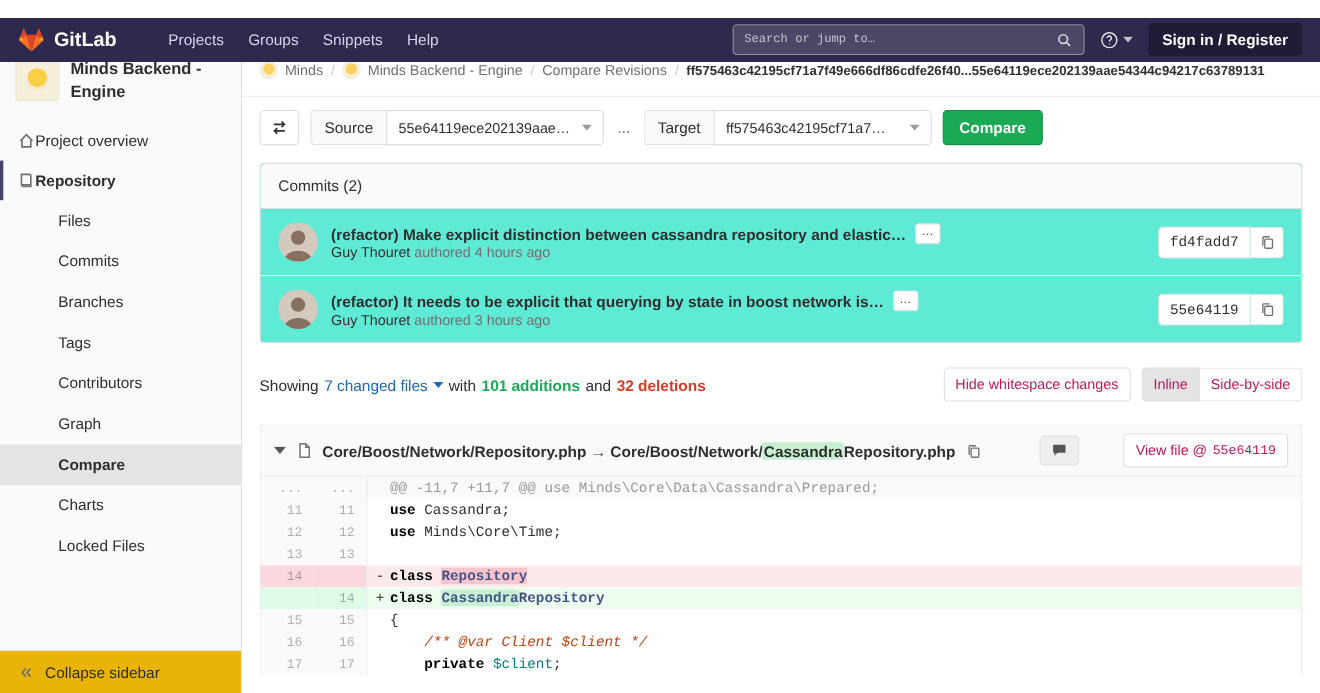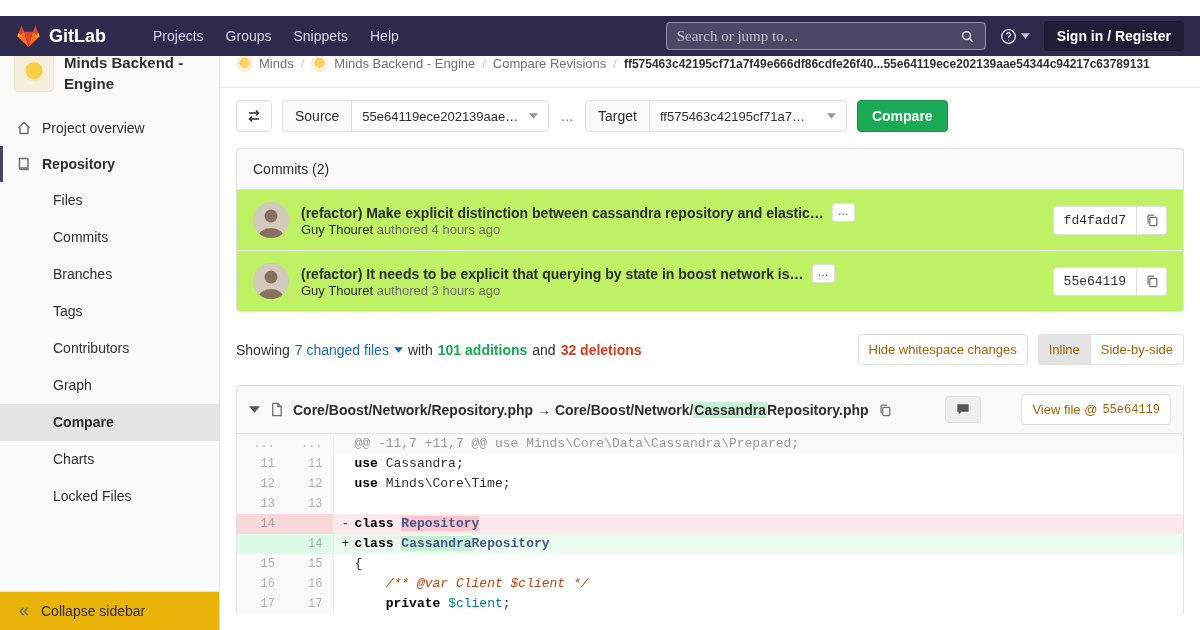--- a/index.html
+++ b/index.html
@@ -14,38 +14,38 @@
   .navbar { position: fixed; top: 16px; left: 0; width: 1200px; height: 40px;
     background: #2e2a4e; display: flex; align-items: center; padding: 0 16px; z-index: 20; }
   .brand { display: flex; align-items: center; gap: 8px; cursor: pointer; }
   .brand-text { color: #fff; font-size: 18px; font-weight: 700; }
   .nav-menu { display: flex; margin-left: 36px; }
   .nav-menu a { color: #d8d3ea; font-size: 14px; padding: 0 11px; line-height: 40px; cursor: pointer; }
   .nav-right { margin-left: auto; display: flex; align-items: center; gap: 14px; }
   .search-box { width: 320px; height: 28px; border: 1px solid rgba(255,255,255,0.4);
     background: rgba(255,255,255,0.14); border-radius: 4px; display: flex; align-items: center; padding: 0 10px; }
   .search-box input { flex: 1; background: transparent; border: none; outline: none;
-    color: #fdba74; font-size: 15px; font-family: Liberation Serif, serif; }
+    color: #fdba74; font-size: 11px; font-family: Liberation Mono, monospace; }
   .search-box input::placeholder { color: rgba(255,255,255,0.65); }
   .search-icon { color: rgba(255,255,255,0.78); display: flex; }
   .help-menu { display: flex; align-items: center; gap: 4px; color: rgba(255,255,255,0.85); cursor: pointer; }
   .signin-btn { background: rgba(0,0,0,0.32); color: #fff; border: none; border-radius: 4px;
     height: 30px; padding: 0 13px; font-size: 14px; font-weight: 600; font-family: inherit; cursor: pointer; }
 
   
   .sidebar { position: fixed; top: 40px; left: 0; bottom: 0; width: 220px;
     background: #fafafa; border-right: 1px solid #e1e1e1; z-index: 10; }
   .project-head { display: flex; gap: 10px; padding: 12px 14px; align-items: flex-start; cursor: pointer; }
   .project-avatar { width: 40px; height: 40px; border-radius: 4px; background: #f6efdc;
     border: 1px solid #ece5cf; position: relative; flex: none; }
   .project-avatar::after { content: ""; position: absolute; inset: 9px; border-radius: 50%;
     background: radial-gradient(circle at 50% 42%, #f9cf45 0 55%, #f4e9c5 56%); }
   .project-title { font-size: 15px; font-weight: 600; line-height: 1.4; color: #2e2e2e; }
   .side-nav { margin-top: 4px; }
-  .nav-item { display: flex; align-items: flex-start; gap: 10px; padding: 10px 16px;
+  .nav-item { display: flex; align-items: flex-start; padding: 10px 16px;
     font-size: 14px; color: #2e2e2e; cursor: pointer; }
   .nav-item .nicon { color: #707070; display: flex; flex: none; }
   .nav-item.active-section { border-left: 3px solid #454466; padding-left: 13px; font-weight: 600; }
   .subnav { list-style: none; }
   .subnav li { padding: 9px 16px 9px 53px; font-size: 14px; line-height: 19px; color: #2e2e2e; cursor: pointer; }
   .subnav li.active { background: #e4e4e4; font-weight: 600; }
   .issues-item { margin-top: 12px; }
   .count-badge { margin-left: auto; background: rgba(0,0,0,0.1); border-radius: 10px;
     padding: 1px 9px; font-size: 12px; color: #2e2e2e; }
   .collapse-btn { position: absolute; bottom: 0; left: 0; width: 100%; border-top: 1px solid #e5e5e5;
@@ -71,21 +71,21 @@
   .ig-label { display: flex; align-items: center; padding: 0 12px; border: 1px solid #dfdfdf;
     border-right: none; border-radius: 4px 0 0 4px; background: #fafafa; font-size: 14px; }
   .ig-dd { display: flex; align-items: center; gap: 10px; width: 198px; padding: 0 10px;
     border: 1px solid #dfdfdf; border-radius: 0 4px 4px 0; background: #fff; font-size: 13px; cursor: pointer; }
   .ig-dd .val { flex: 1; overflow: hidden; white-space: nowrap; }
   .caret { color: #999; flex: none; display: flex; }
   .dots { color: #707070; padding: 0 2px; }
   .btn-success { height: 32px; padding: 0 14px; background: #1aaa55; border: 1px solid #168f48;
     border-radius: 4px; color: #fff; font-size: 14px; font-weight: 600; font-family: inherit; cursor: pointer; }
 
-  .panel { margin: 0 16px 22px; border: 1px solid #dfdfdf; border-radius: 4px; background: #bef264; }
+  .panel { margin: 0 16px 22px; border: 1px solid #dfdfdf; border-radius: 4px; background: #5eead4; }
   .panel-head { padding: 12px 16px; background: #fafafa; border-bottom: 1px solid #dfdfdf;
     border-radius: 4px 4px 0 0; font-size: 14px; }
   .commit-row { display: flex; align-items: center; gap: 12px; padding: 12px 16px; }
   .commit-row.bordered { border-top: 1px solid #eee; }
   .avatar { width: 36px; height: 36px; border-radius: 50%; overflow: hidden; flex: none; cursor: pointer; }
   .commit-main { flex: 1; min-width: 0; }
   .commit-title-line { display: flex; align-items: center; gap: 8px; }
   .commit-title { font-weight: 600; font-size: 14px; color: #2e2e2e; white-space: nowrap;
     overflow: hidden; text-overflow: ellipsis; cursor: pointer; }
   .ellipsis-btn { flex: none; border: 1px solid #dfdfdf; background: #fff; border-radius: 3px;
@@ -99,21 +99,21 @@
     background: #fff; display: flex; align-items: center; justify-content: center; color: #707070; cursor: pointer; }
 
   .summary-row { display: flex; align-items: center; margin: 20px 16px; font-size: 14px; }
   .summary-row .sp { margin-right: 5px; }
   .files-dd { color: #1b69b6; display: inline-flex; align-items: center; gap: 5px; margin-right: 5px; cursor: pointer; }
   .files-dd .caret { color: #1b69b6; }
   .adds { color: #1aaa55; font-weight: 600; margin-right: 5px; }
   .dels { color: #db3b21; font-weight: 600; }
   .summary-actions { margin-left: auto; display: flex; gap: 10px; align-items: center; }
   .btn { border: 1px solid #dfdfdf; background: #fff; border-radius: 4px; padding: 7px 10px;
-    font-size: 13px; color: #a16207; font-family: inherit; cursor: pointer; }
+    font-size: 13px; color: #be185d; font-family: inherit; cursor: pointer; }
   .btn-group { display: flex; }
   .btn-group .btn { border-radius: 0; }
   .btn-group .btn:first-child { border-radius: 4px 0 0 4px; }
   .btn-group .btn:last-child { border-radius: 0 4px 4px 0; border-left: none; }
   .btn.active { background: #e4e4e4; }
 
   .diff-file { margin: 0 16px; border: 1px solid #e1e1e1; border-bottom: none; border-radius: 4px 4px 0 0; }
   .diff-head { display: flex; align-items: center; gap: 9px; padding: 8px 12px; background: #fafafa;
     border-bottom: 1px solid #e1e1e1; border-radius: 4px 4px 0 0; min-height: 44px; }
   .caret-down { color: #555; cursor: pointer; display: flex; }

